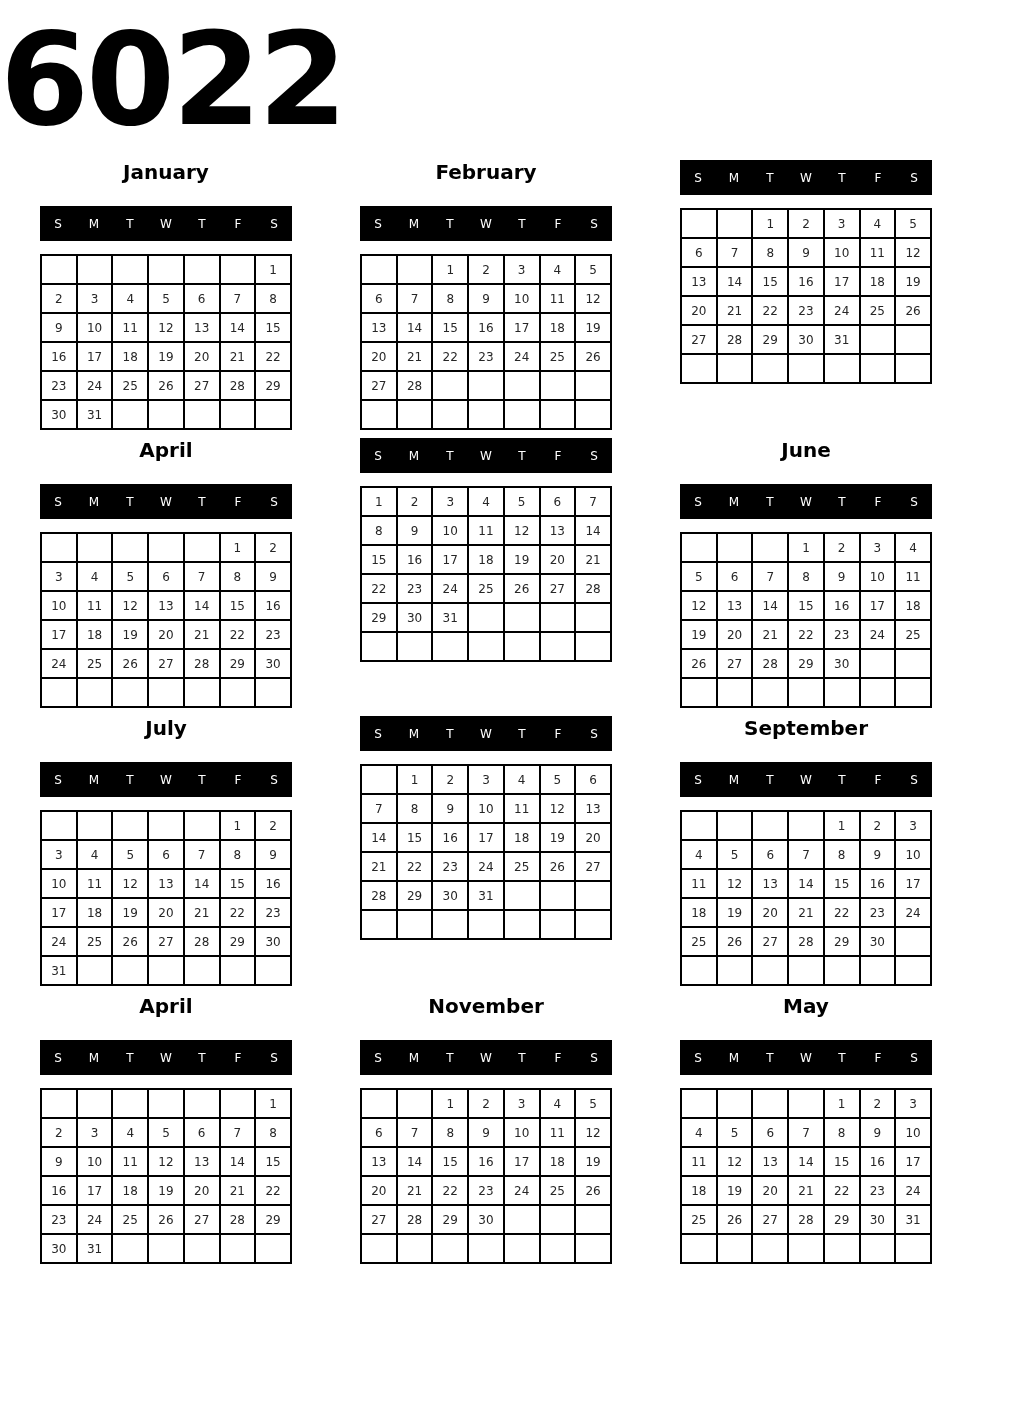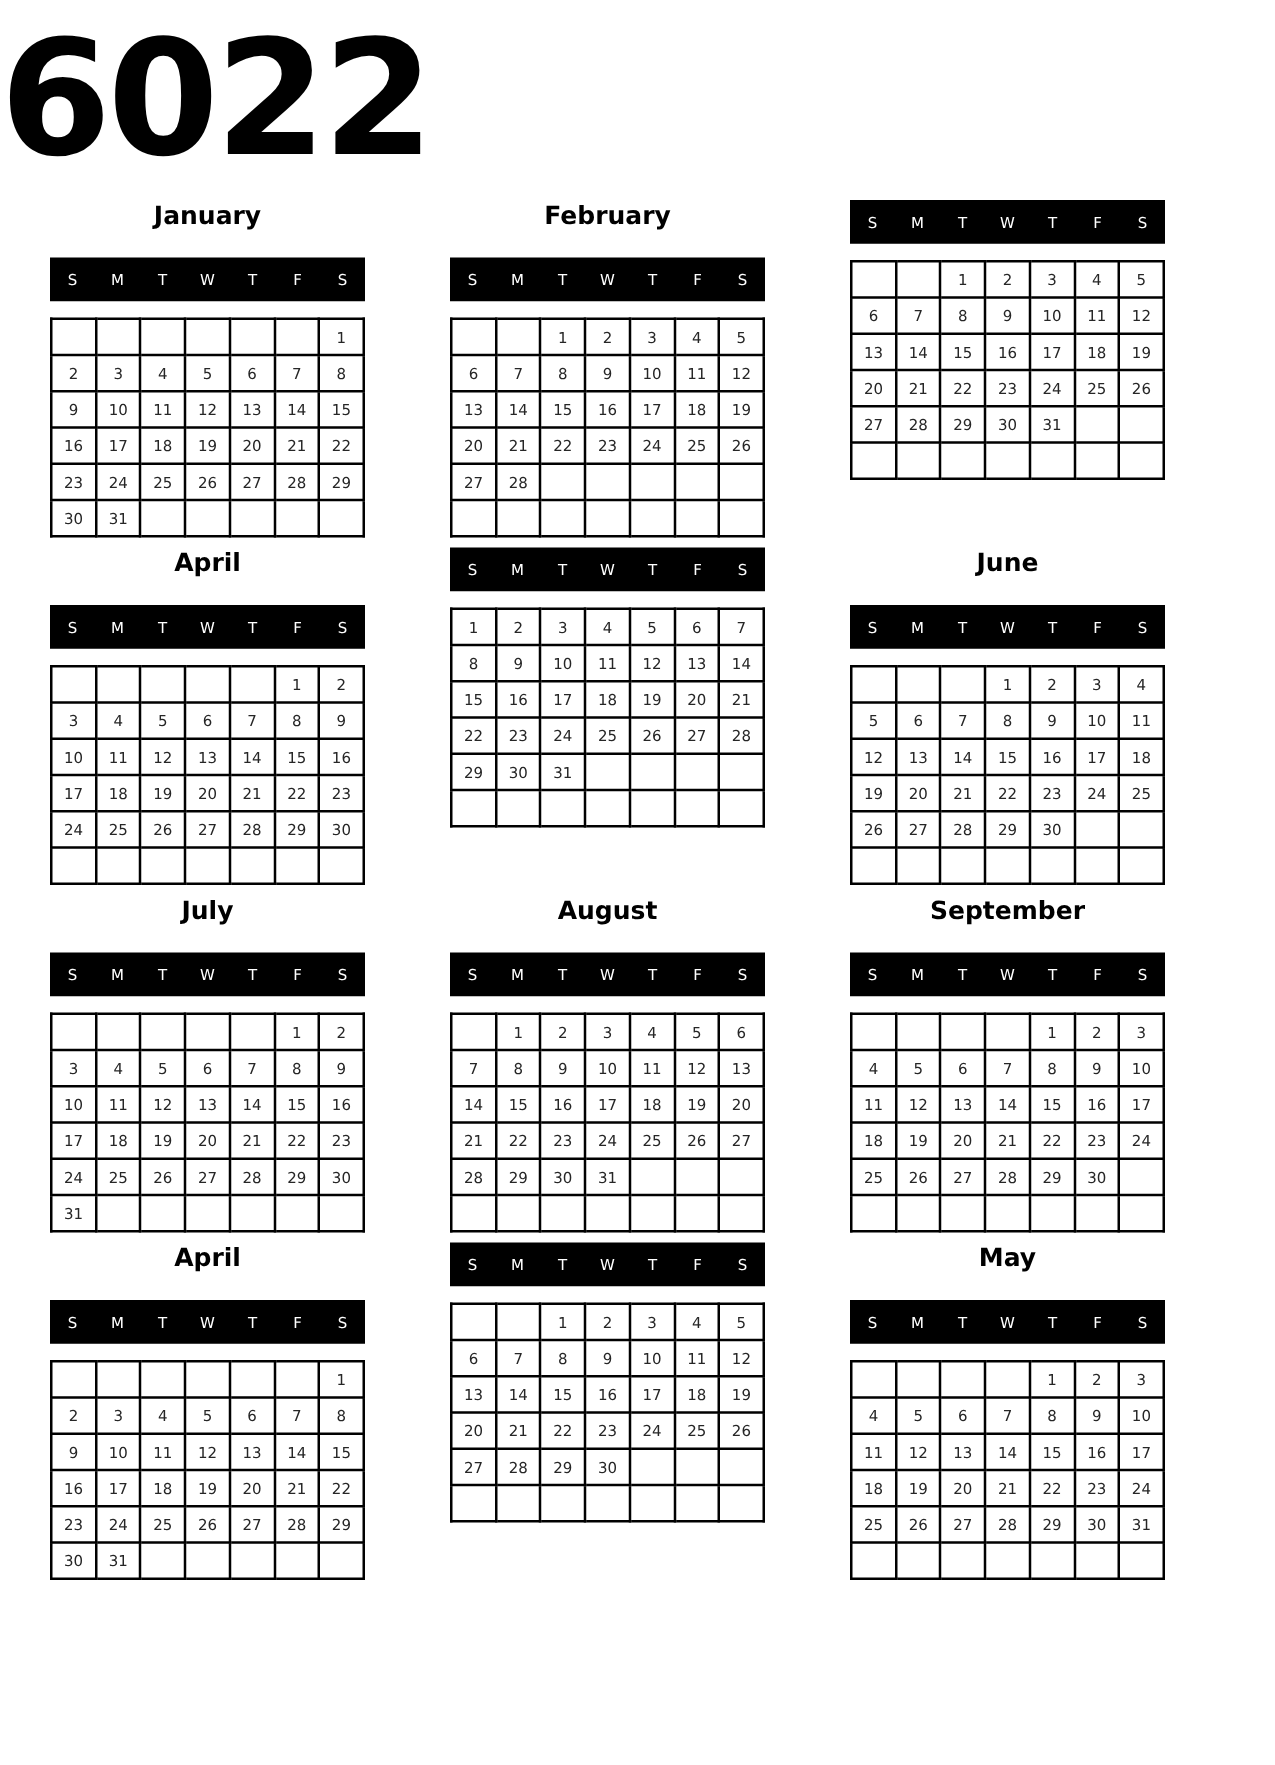--- a/index.html
+++ b/index.html
@@ -562,21 +562,20 @@
               <td></td>
               <td></td>
               <td></td>
               <td></td>
             </tr>
           </tbody>
         </table>
   </div>
 
   <div class="month">
-    <h2 class="month-name">August</h2>
     <div class="weekday-header">
           <span>S</span>
           <span>M</span>
           <span>T</span>
           <span>W</span>
           <span>T</span>
           <span>F</span>
           <span>S</span>
         </div>
     <table class="days">
@@ -775,20 +774,21 @@
               <td></td>
               <td></td>
               <td></td>
               <td></td>
             </tr>
           </tbody>
         </table>
   </div>
 
   <div class="month">
+    <h2 class="month-name">November</h2>
     <div class="weekday-header">
           <span>S</span>
           <span>M</span>
           <span>T</span>
           <span>W</span>
           <span>T</span>
           <span>F</span>
           <span>S</span>
         </div>
     <table class="days">

